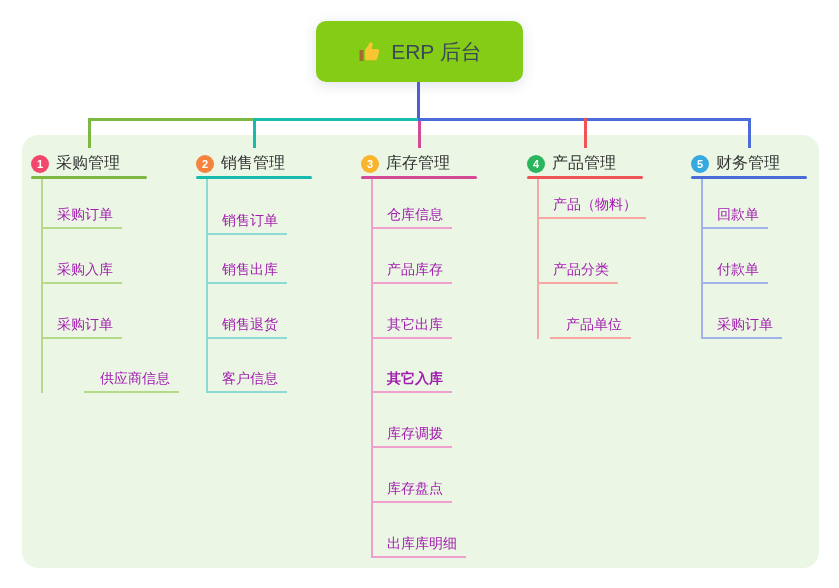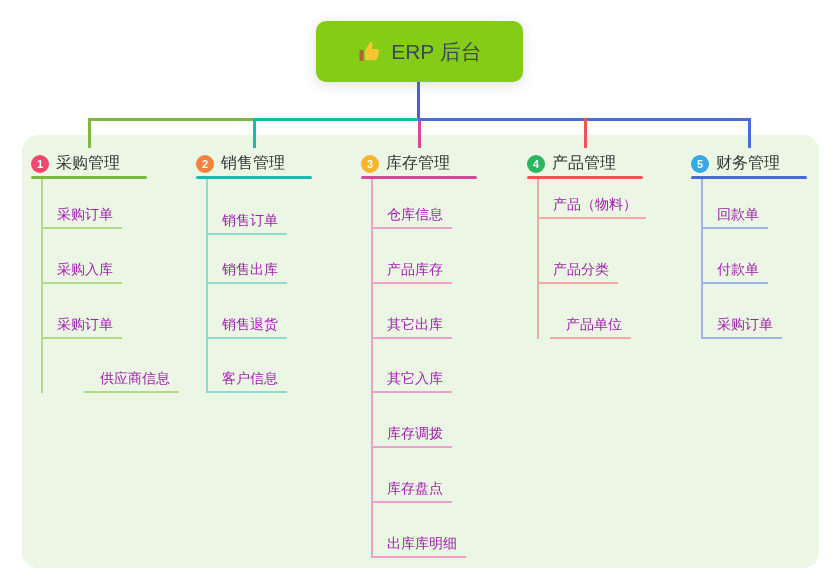--- a/index.html
+++ b/index.html
@@ -87,21 +87,21 @@
       <div class="child" style="left: 206px; top: 368px; border-bottom-color: rgb(141, 219, 210);">客户信息</div>
       <div class="branch-title" style="left: 361px; top: 151px;">
         <span class="badge" style="background: rgb(248, 180, 44);">3</span>
         <span>库存管理</span>
       </div>
       <div class="title-underline" style="left: 361px; top: 176px; width: 116px; background: rgb(212, 74, 151);"></div>
       <div class="vline" style="left: 371px; top: 179px; height: 379px; background: rgb(239, 160, 205);"></div>
       <div class="child" style="left: 371px; top: 204px; border-bottom-color: rgb(239, 160, 205);">仓库信息</div>
       <div class="child" style="left: 371px; top: 259px; border-bottom-color: rgb(239, 160, 205);">产品库存</div>
       <div class="child" style="left: 371px; top: 314px; border-bottom-color: rgb(239, 160, 205);">其它出库</div>
-      <div class="child" style="left: 371px; top: 368px; border-bottom-color: rgb(239, 160, 205);">其它入库</div>
+      <div class="child" style="left: 371px; top: 368px; border-bottom-color: rgb(239, 160, 205); font-weight: bold;">其它入库</div>
       <div class="child" style="left: 371px; top: 423px; border-bottom-color: rgb(239, 160, 205);">库存调拨</div>
       <div class="child" style="left: 371px; top: 478px; border-bottom-color: rgb(239, 160, 205);">库存盘点</div>
       <div class="child" style="left: 371px; top: 533px; border-bottom-color: rgb(239, 160, 205);">出库库明细</div>
       <div class="branch-title" style="left: 527px; top: 151px;">
         <span class="badge" style="background: rgb(43, 181, 92);">4</span>
         <span>产品管理</span>
       </div>
       <div class="title-underline" style="left: 527px; top: 176px; width: 116px; background: rgb(240, 84, 86);"></div>
       <div class="vline" style="left: 537px; top: 179px; height: 160px; background: rgb(247, 167, 164);"></div>
       <div class="child" style="left: 537px; top: 194px; border-bottom-color: rgb(247, 167, 164); text-align: right;">产品（物料）</div>

